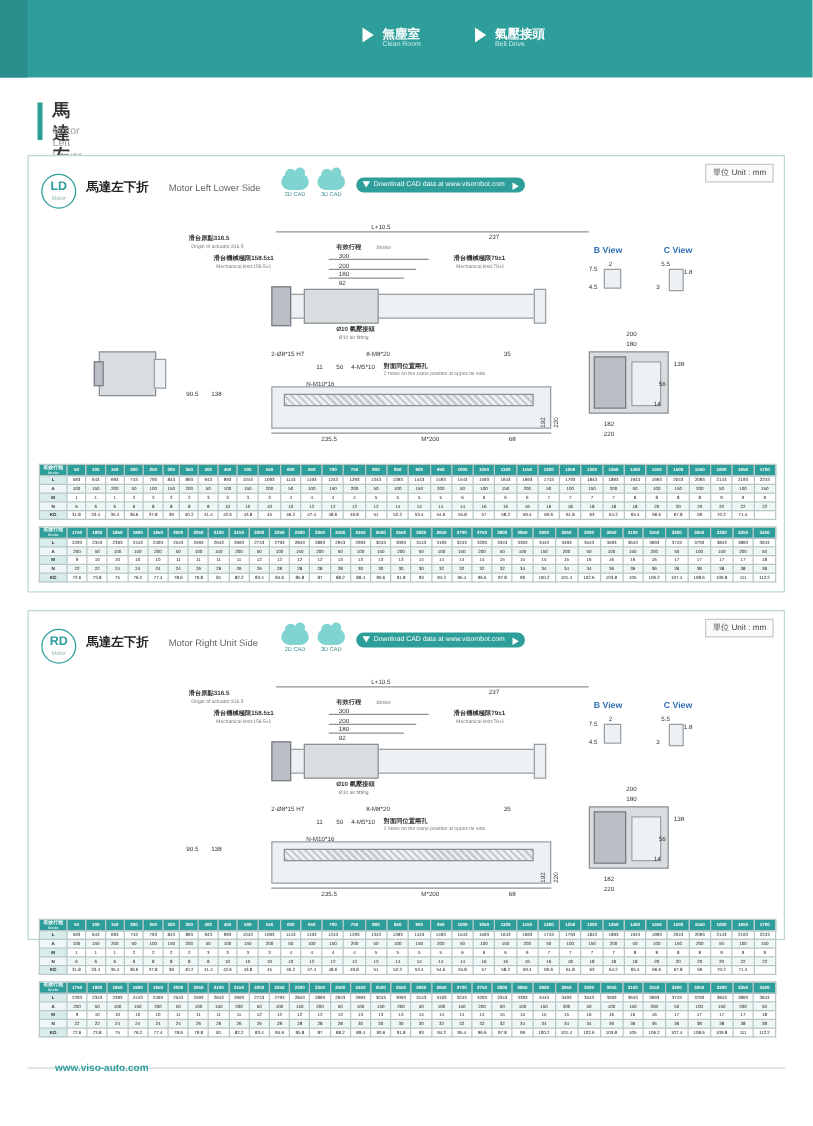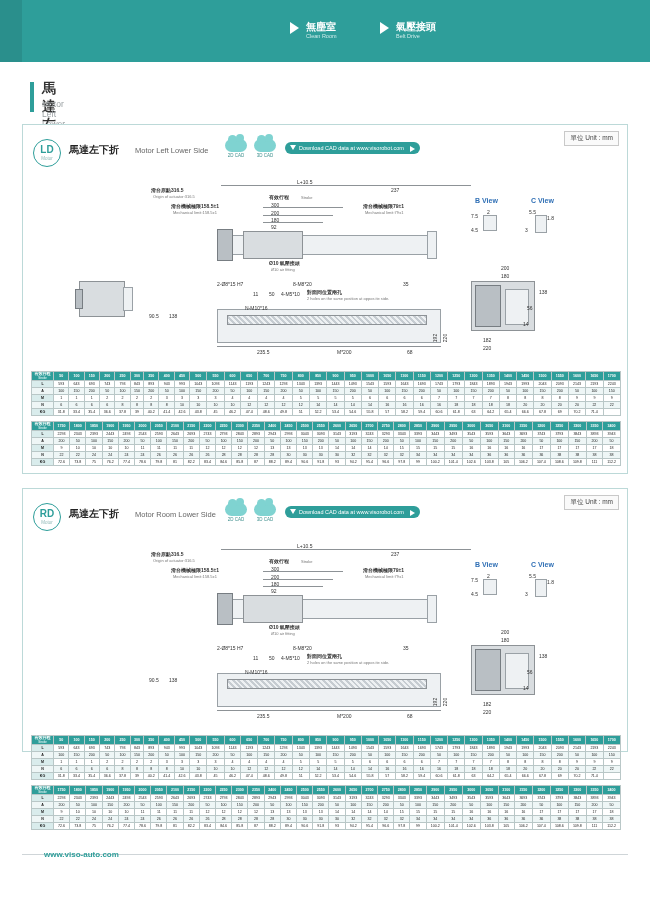--- a/index.html
+++ b/index.html
@@ -731,21 +731,21 @@
   </table>
 </div>
 
 <div class="panel" id="panel-rd">
   <div class="unit-label">單位 Unit : mm</div>
   <div class="badge">
     <div class="code">RD</div>
     <div class="cap">Motor</div>
   </div>
   <div class="row-title-cn">馬達左下折</div>
-  <div class="row-title-en">Motor Room Lower Side</div>
+  <div class="row-title-en">Motor Right Unit Side</div>
 
   <div class="cad-chip" style="left:202px;">
     <div class="cloud"></div>
     <div class="lab">2D CAD</div>
   </div>
   <div class="cad-chip" style="left:231px;">
     <div class="cloud"></div>
     <div class="lab">3D CAD</div>
   </div>
   <div class="dl-pill" style="left:262px;">

